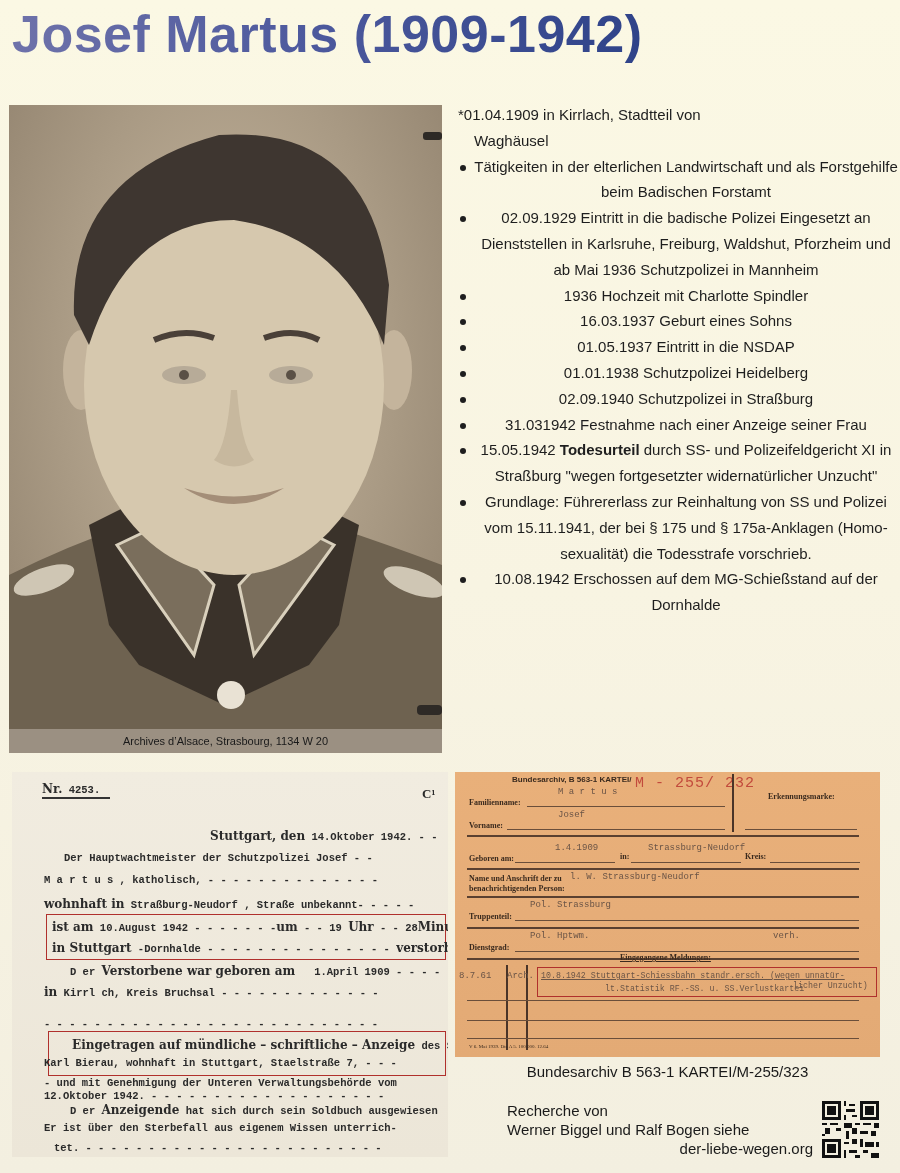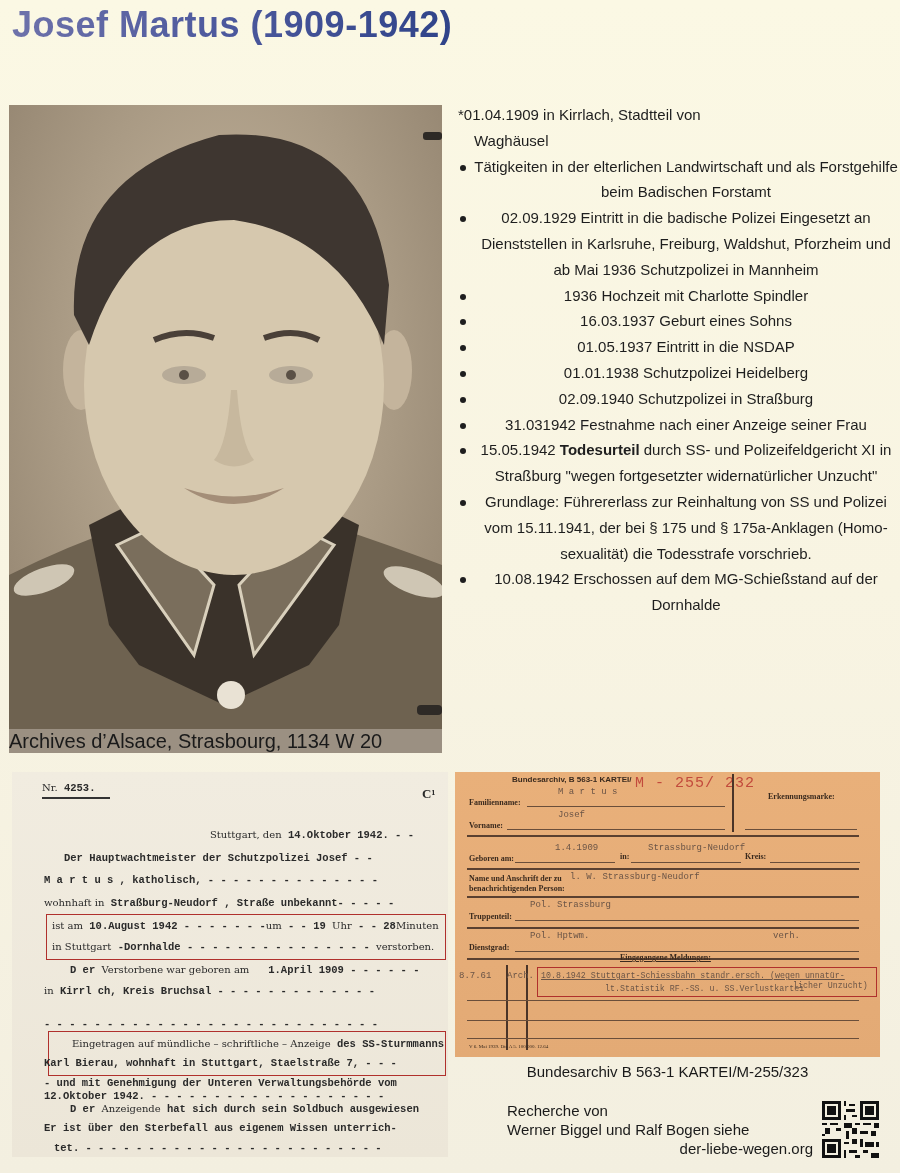--- a/index.html
+++ b/index.html
@@ -6,38 +6,38 @@
   html, body { width: 900px; height: 1173px; overflow: hidden; }
   body {
     background: linear-gradient(180deg, #fbf8e4 0%, #f8f4e2 50%, #f3efe0 100%);
     font-family: "Liberation Sans", sans-serif;
     position: relative;
     color: #1c1c1c;
   }
   .title {
     position: absolute; left: 12px; top: 4px;
     font-family: "Liberation Sans", sans-serif;
-    font-weight: bold; font-size: 36px; letter-spacing: 0.5px;
+    font-weight: bold; font-size: 52px; letter-spacing: 0.5px;
     color: #3f4a8e;
     background: linear-gradient(90deg, #6e72aa 0%, #4e5a9e 45%, #2f4389 100%);
     -webkit-background-clip: text; background-clip: text;
     -webkit-text-fill-color: transparent;
     white-space: nowrap;
   }
   
   .photo {
     position: absolute; left: 9px; top: 105px; width: 433px; height: 648px;
     background: radial-gradient(ellipse at 50% 40%, #c7b79f 0%, #a99a84 55%, #8f806c 100%);
     overflow: hidden;
   }
   .photo svg { position: absolute; left: 0; top: 0; }
   .photo-caption {
     position: absolute; left: 0; bottom: 0; width: 100%; height: 24px;
     background: rgba(160,150,135,0.9);
-    font-size: 20px; line-height: 24px; color: #1a1a1a; margin-top: 20px;
+    text-align: center; font-size: 11px; line-height: 24px; color: #1a1a1a; margin-top: 20px;
   }
   
   .bio {
     position: absolute; left: 458px; top: 102px; width: 440px;
     font-size: 15px; line-height: 25.8px; color: #1e1e1e;
   }
   .bio .birth { padding-left: 0; }
   .bio .birth .cont { display: block; padding-left: 16px; }
   .bio ul { list-style: none; }
   .bio li { position: relative; padding-left: 16px; text-align: center; }
@@ -47,21 +47,21 @@
   }
   .bio b { font-weight: bold; }
   
   .doc-left {
     position: absolute; left: 12px; top: 772px; width: 436px; height: 385px;
     background: linear-gradient(180deg, #f1ece0 0%, #ece6d8 100%);
     font-family: "Liberation Mono", monospace; color: #2a2a2a;
     overflow: hidden;
   }
   .doc-left .line { position: absolute; white-space: nowrap; font-size: 10.5px; font-weight: bold; }
-  .doc-left .small { font-family: "DejaVu Serif", serif; font-size: 10px; font-weight: normal; }
+  .doc-left .small { font-family: "DejaVu Serif", serif; font-size: 12px; font-weight: bold; }
   .doc-left .redbox { position: absolute; border: 1.5px solid #b0302c; }
   .doc-left .nr-underline { position: absolute; left: 30px; top: 25px; width: 68px; height: 1.5px; background: #333; }
   
   .card {
     position: absolute; left: 455px; top: 772px; width: 425px; height: 285px;
     background: linear-gradient(180deg, #e9b07a 0%, #e6ad78 50%, #e3aa75 100%);
     font-family: "Liberation Serif", serif; color: #3a2a1e; overflow: hidden;
   }
   .card .lbl { position: absolute; font-size: 8px; font-weight: bold; white-space: nowrap; }
   .card .typ { position: absolute; font-family: "Liberation Mono", monospace; font-size: 9px; color: #6a5446; white-space: nowrap; }

